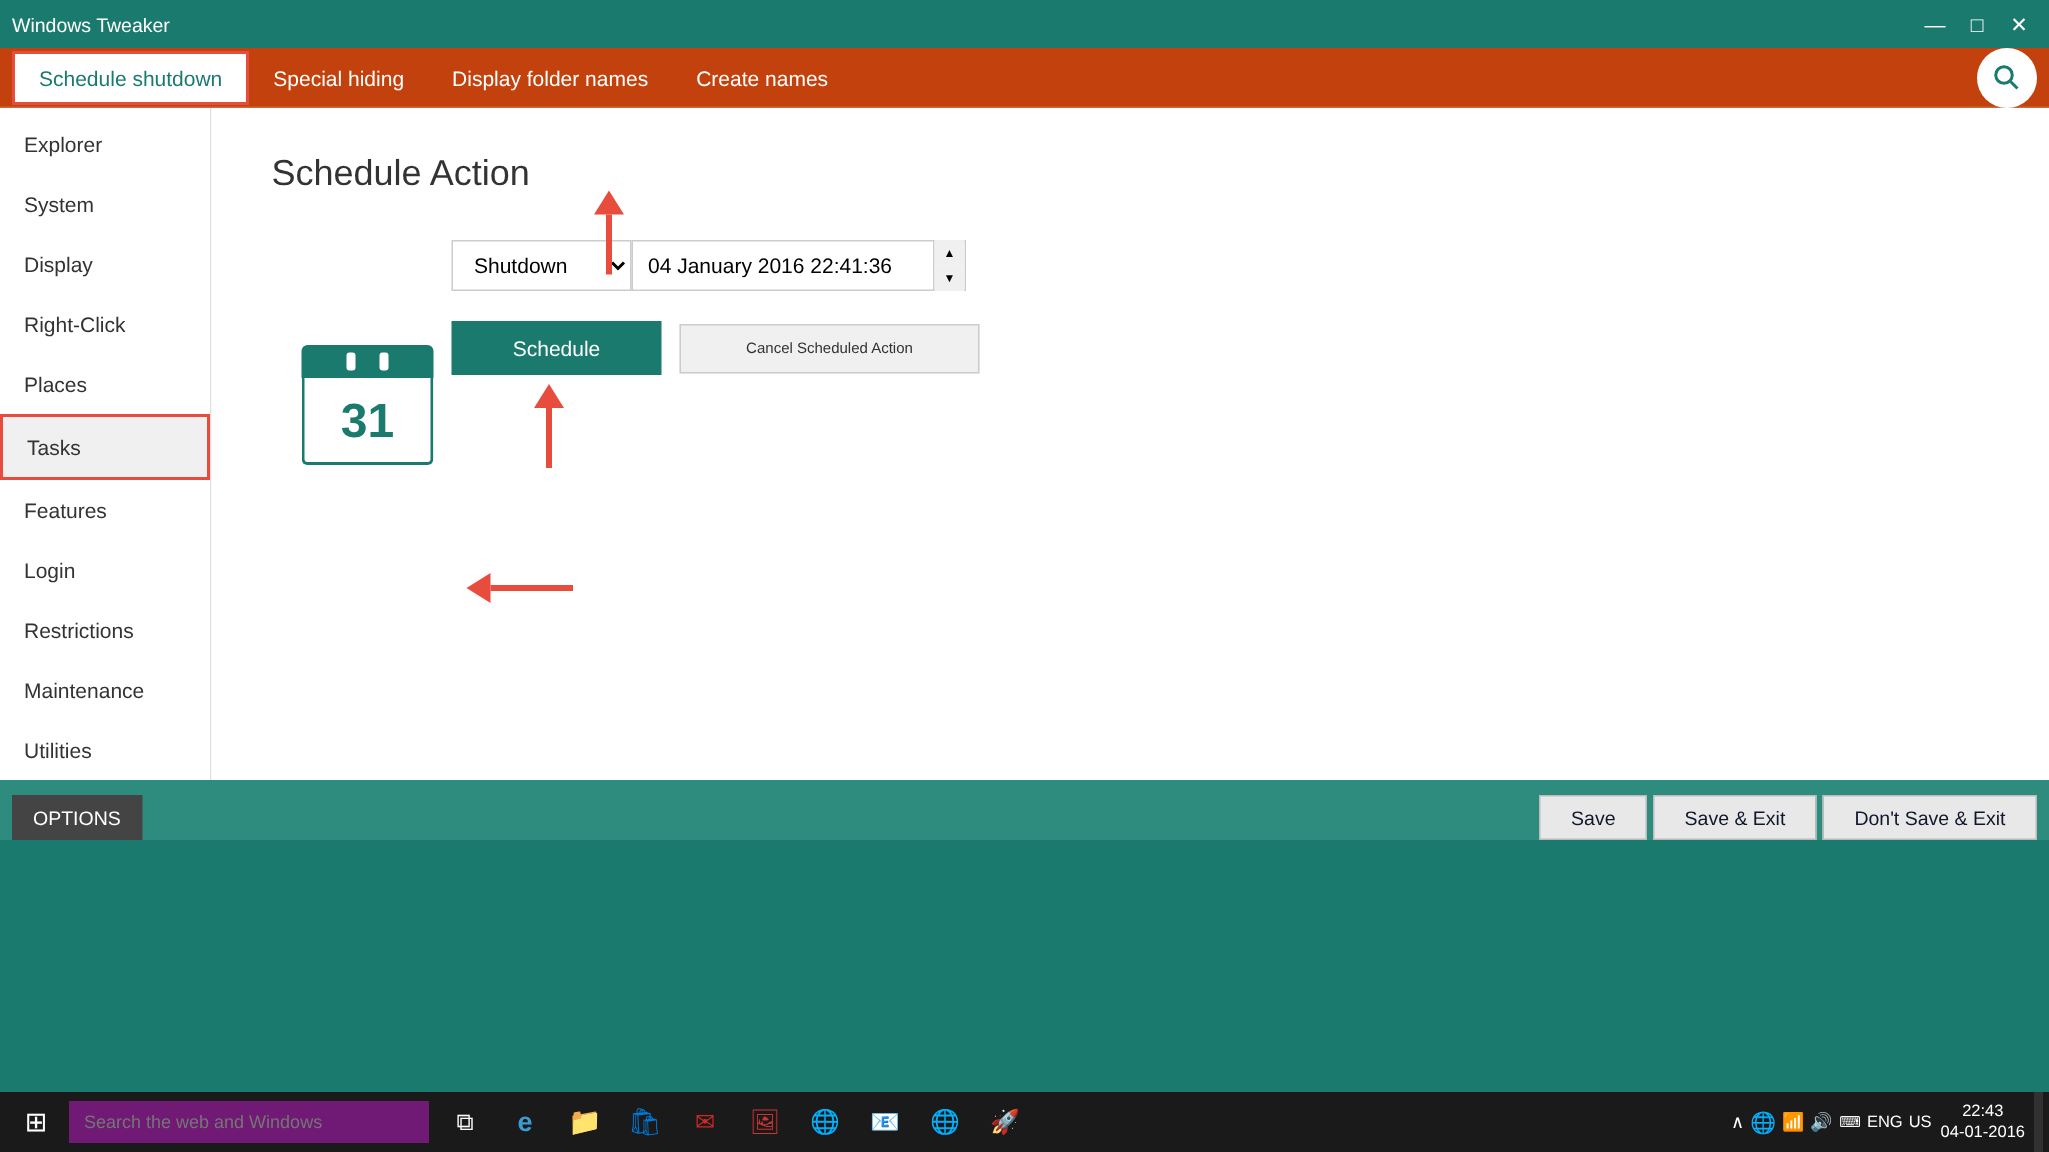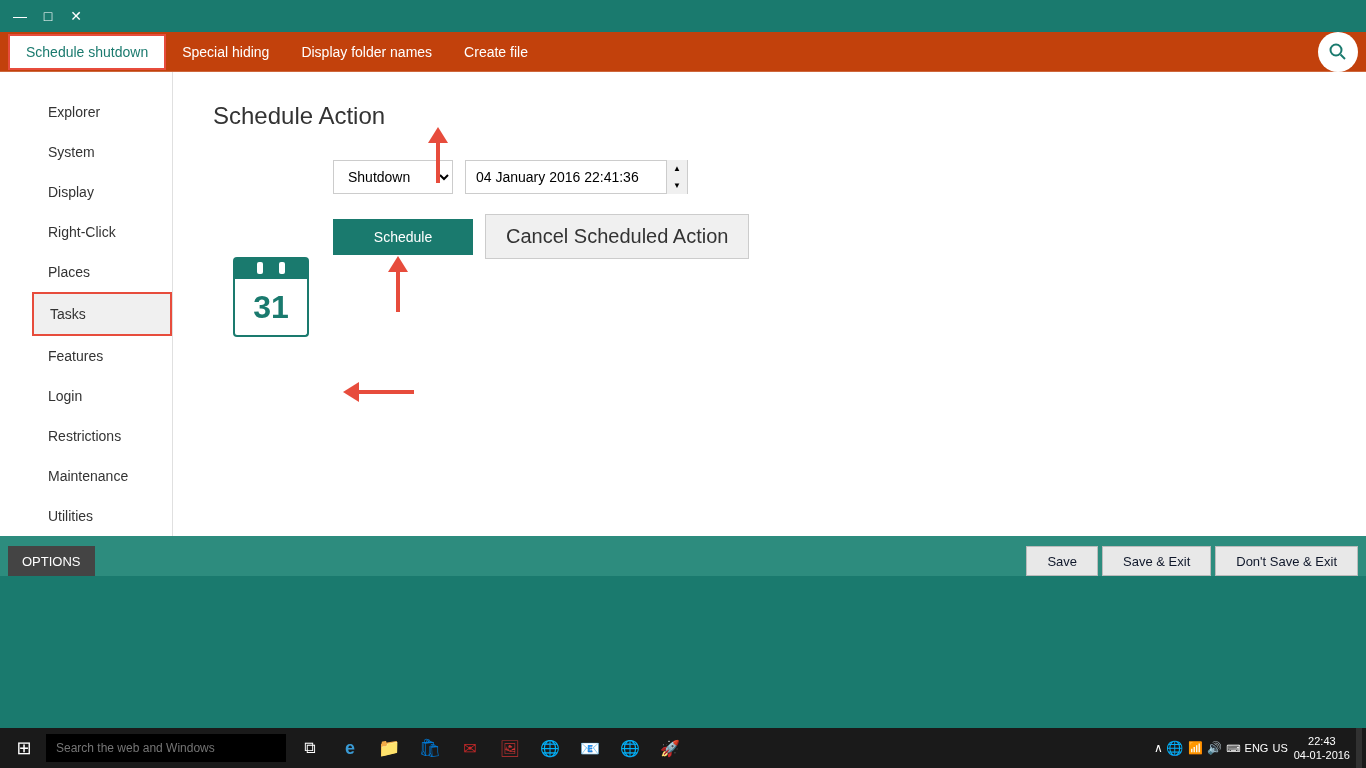--- a/index.html
+++ b/index.html
@@ -67,22 +67,21 @@
       display: flex;
       flex: 1;
       background: white;
     }
 
     
     .sidebar {
       width: 141px;
       background: white;
       border-right: 1px solid #e0e0e0;
-      padding-top: 20px;
-      margin-left: 32px;
+      padding-top: 4px;
     }
     .sidebar-item {
       padding: 12px 16px;
       font-size: 14px;
       color: #333;
       cursor: pointer;
       border: none;
       background: transparent;
       width: 100%;
       text-align: left;
@@ -104,25 +103,25 @@
     
     .section-title {
       font-size: 24px;
       font-weight: 300;
       color: #333;
       margin-bottom: 30px;
     }
 
     
     .calendar-icon {
-      width: 76px;
+      width: 88px;
       height: 80px;
       position: absolute;
       left: 60px;
-      top: 185px;
+      top: 158px;
     }
     .calendar-top {
       background: #1a7a6e;
       height: 22px;
       border-radius: 4px 4px 0 0;
       display: flex;
       align-items: center;
       justify-content: center;
     }
     .calendar-top-dots {
@@ -143,21 +142,20 @@
       align-items: center;
       justify-content: center;
       font-size: 32px;
       font-weight: bold;
       color: #1a7a6e;
     }
 
     .controls-row {
       display: flex;
       align-items: center;
-      gap: 12px;
       margin-bottom: 20px;
     }
 
     .action-select {
       padding: 6px 10px;
       font-size: 14px;
       border: 1px solid #ccc;
       background: white;
       min-width: 120px;
       height: 34px;
@@ -209,21 +207,21 @@
       font-size: 14px;
       cursor: pointer;
       min-width: 140px;
     }
 
     .btn-cancel-scheduled {
       padding: 10px 20px;
       background: #f0f0f0;
       color: #333;
       border: 1px solid #ccc;
-      font-size: 20px;
+      font-size: 10px;
       cursor: pointer;
       min-width: 200px;
     }
     .arrow-up-line {
       width: 4px;
       background: #e74c3c;
     }
     .arrow-up-head {
       width: 0;
       height: 0;
@@ -265,21 +263,21 @@
     .taskbar-start {
       width: 40px; height: 40px;
       background: transparent;
       border: none;
       cursor: pointer;
       display: flex; align-items: center; justify-content: center;
       color: white;
       font-size: 18px;
     }
     .taskbar-search {
-      background: #000000;
+      background: #701a75;
       border: none;
       color: #aaa;
       height: 28px;
       padding: 0 10px;
       font-size: 12px;
       width: 240px;
       flex-shrink: 0;
     }
     .taskbar-icons {
       display: flex;
@@ -341,32 +339,33 @@
       color: white;
       font-size: 11px;
       margin-right: 4px;
       line-height: 1.3;
     }
   </style>
 </head>
 <body>
 
 <div class="title-bar">
+  <span class="title-bar-title">Windows Tweaker</span>
   <div class="title-bar-controls">
     <button class="title-bar-btn">—</button>
     <button class="title-bar-btn">□</button>
     <button class="title-bar-btn close">✕</button>
   </div>
 </div>
 
 <div class="tab-bar">
   <button class="tab-item active highlight-box">Schedule shutdown</button>
   <button class="tab-item">Special hiding</button>
   <button class="tab-item">Display folder names</button>
-  <button class="tab-item">Create file</button>
+  <button class="tab-item">Create names</button>
   <div style="flex:1"></div>
   <button class="search-icon-btn">
     <svg width="18" height="18" viewBox="0 0 18 18" fill="none">
       <circle cx="7" cy="7" r="5.5" stroke="#1a7a6e" stroke-width="2"></circle>
       <line x1="11.5" y1="11.5" x2="16" y2="16" stroke="#1a7a6e" stroke-width="2"></line>
     </svg>
   </button>
 </div>
 
 <div class="content-wrapper">

